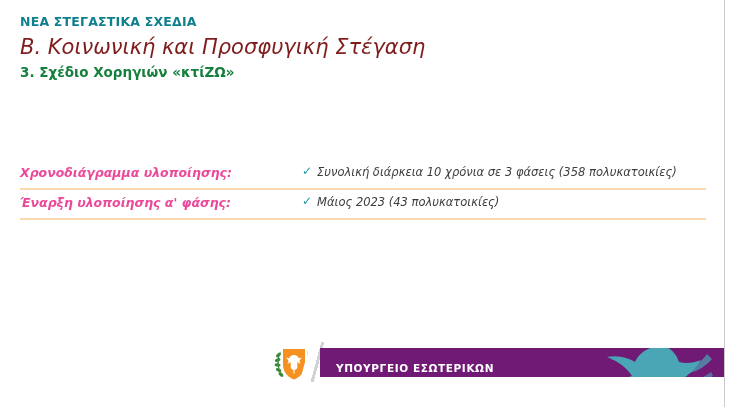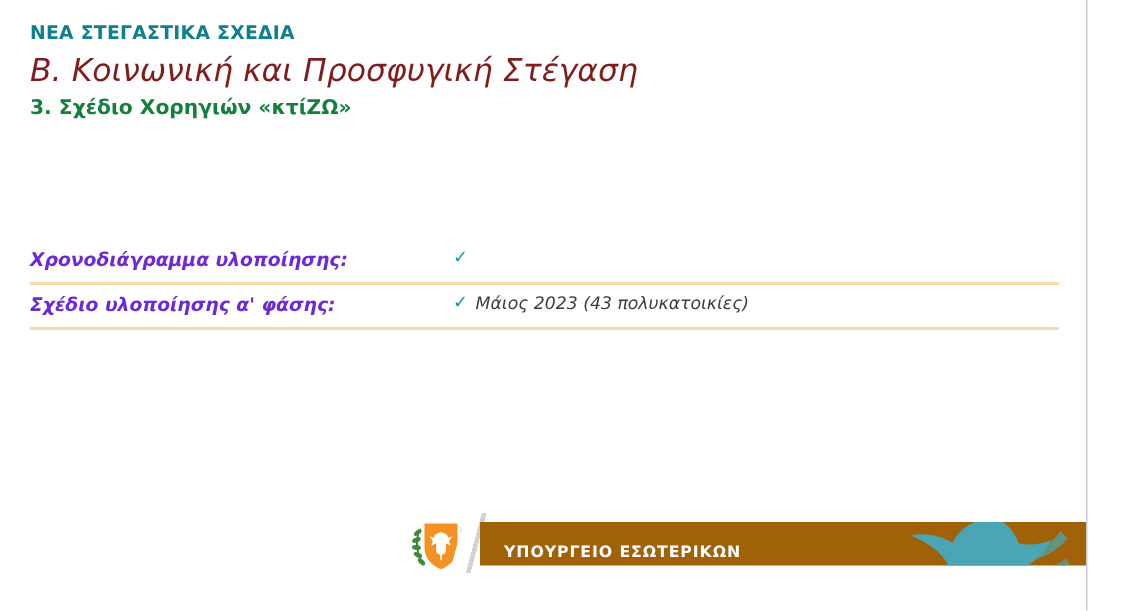--- a/index.html
+++ b/index.html
@@ -70,21 +70,21 @@
   .row {
     display: flex;
     align-items: flex-start;
     min-height: 30px;
     border-bottom: 2px solid #fbd9af;
     box-sizing: border-box;
   }
   .row-label {
     width: 282px;
     flex: 0 0 282px;
-    color: #6d28d9;
+    color: #ec4899;
     font-weight: bold;
     font-style: italic;
     font-size: 12.5px;
     line-height: 16px;
     padding-top: 5px;
     white-space: nowrap;
   }
   .row-value {
     flex: 1 1 auto;
     display: flex;
@@ -114,21 +114,21 @@
     bottom: 0;
     width: 725px;
     height: 80px;
   }
   .footer-band {
     position: absolute;
     left: 320px;
     top: 21px;
     width: 405px;
     height: 29px;
-    background: #a16207;
+    background: #701a75;
     overflow: hidden;
     text-decoration: underline;
   }
   .footer-band-text {
     position: absolute;
     left: 16px;
     top: 14px;
     color: #ffffff;
     font-size: 10.5px;
     font-weight: bold;
@@ -173,25 +173,26 @@
     <div class="title-main">Β. Κοινωνική και Προσφυγική Στέγαση</div>
     <div class="title-sub">3. Σχέδιο Χορηγιών «κτίΖΩ»</div>
   </div>
 
   <div class="rows">
 
     <div class="row">
       <div class="row-label">Χρονοδιάγραμμα υλοποίησης:</div>
       <div class="row-value">
         <span class="check-icon">✓</span>
+        <span class="value-text">Συνολική διάρκεια 10 χρόνια σε 3 φάσεις (358 πολυκατοικίες)</span>
       </div>
     </div>
 
     <div class="row">
-      <div class="row-label">Σχέδιο υλοποίησης α' φάσης:</div>
+      <div class="row-label">Έναρξη υλοποίησης α' φάσης:</div>
       <div class="row-value">
         <span class="check-icon">✓</span>
         <span class="value-text">Μάιος 2023 (43 πολυκατοικίες)</span>
       </div>
     </div>
 
   </div>
 
   <div class="footer">
 

